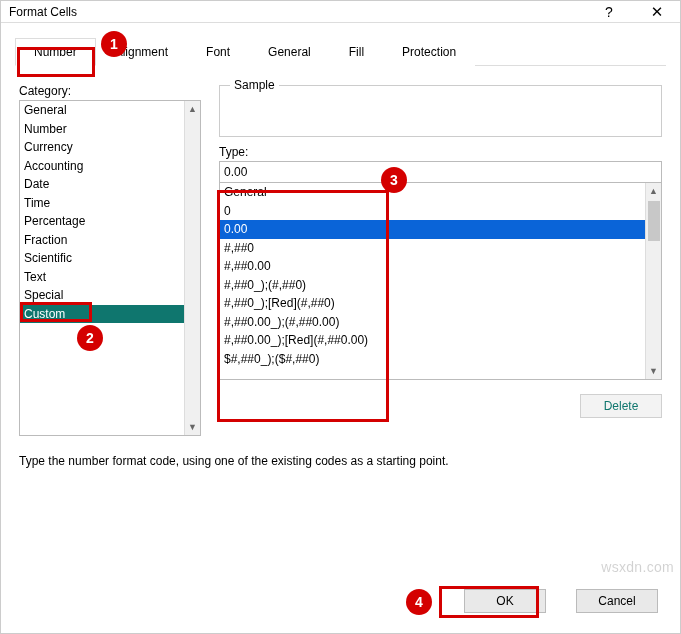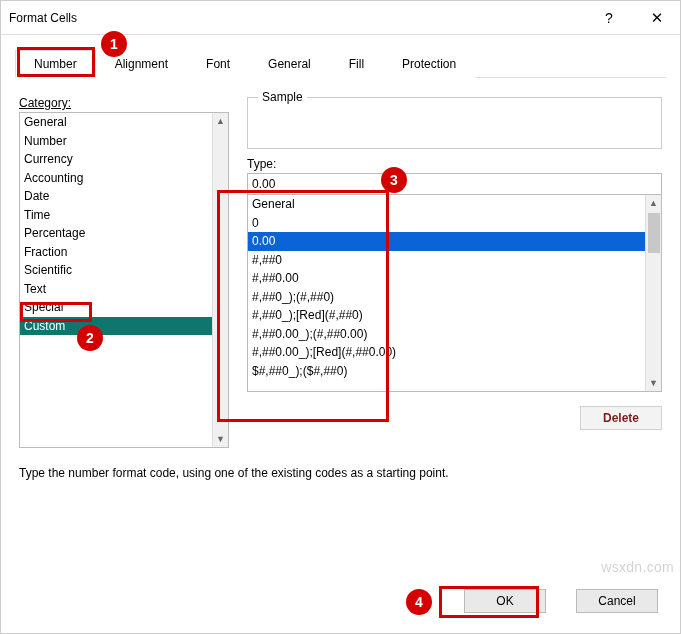--- a/index.html
+++ b/index.html
@@ -1,47 +1,47 @@
 <!DOCTYPE html>
 <html><head>
 <meta charset="utf-8">
 <style>
 * { box-sizing: border-box; font-family: "Segoe UI", Tahoma, sans-serif; font-size: 12px; }
 body { margin: 0; background: #fff; width: 681px; height: 634px; position: relative; overflow: hidden; border: 1px solid #ccc;}
-.titlebar { height: 34px; border-bottom: 1px solid #ddd; display: flex; align-items: center; padding: 0 8px; justify-content: space-between; }
+.titlebar { height: 22px; border-bottom: 1px solid #ddd; display: flex; align-items: center; padding: 0 8px; justify-content: space-between; }
 .titlebar .title { font-size: 12px; }
 .titlebar .tbtns { display: flex; align-items: center; gap: 18px; }
 .titlebar .tb { width: 30px; text-align: center; font-size: 14px; line-height: 30px; }
 .tabs { display: flex; border-bottom: 1px solid #ddd; margin: 14px 14px 0 14px; }
 .tab { padding: 6px 18px; border: 1px solid transparent; border-bottom: none; position: relative; top: 1px; background: #fff; }
 .tab.active { border-color: #ddd; border-bottom: 1px solid #fff; }
 .body { padding: 12px 18px; }
 .cols { display: flex; gap: 18px; }
-.col-left { width: 210px; text-decoration: underline; }
+.col-left { width: 182px; }
 .label { margin: 6px 0 2px 0; }
 .listbox { border: 1px solid #bbb; height: 336px; position: relative; background: #fff; }
 .listbox .items { position: absolute; inset: 0 16px 0 0; overflow: hidden; }
 .listbox .scroll { position: absolute; right: 0; top: 0; bottom: 0; width: 16px; background: #f0f0f0; border-left: 1px solid #ddd; display:flex; flex-direction:column; justify-content:space-between; align-items:center; color:#666;}
 .scroll .arr { height:16px; line-height:16px; font-size:9px;}
 .li { padding: 1px 4px; line-height: 16.5px; white-space: nowrap; }
 .li.sel { background: #0f766e; color: #fff; }
 .col-right { flex: 1; }
 fieldset.sample { border: 1px solid #ccc; padding: 10px 10px 20px 10px; margin: 0 0 8px 0; }
 fieldset.sample legend { padding: 0 4px; }
 .type-input { width: 100%; border: 1px solid #bbb; padding: 3px 4px; background:#fff; }
 .type-list { border: 1px solid #bbb; height: 198px; margin-top: -1px; position: relative; background:#fff;}
 .type-list .titems { position:absolute; inset:0 16px 0 0; overflow:hidden;}
 .type-list .scroll { position: absolute; right: 0; top: 0; bottom: 0; width: 16px; background: #f0f0f0; border-left: 1px solid #ddd; display:flex; flex-direction:column; align-items:center; color:#666;}
 .type-list .scroll .arr { height:16px;line-height:16px;font-size:9px;}
 .type-list .scroll .thumb { width:12px; height:40px; background:#c8c8c8; margin-top:2px;}
 .tli { padding: 1px 4px; line-height: 16.5px; white-space: nowrap; }
 .tli.sel { background: #0a64d8; color: #fff; }
 .delete-row { text-align: right; margin-top: 14px; }
 .btn { min-width: 82px; padding: 4px 14px; background: #e9e9e9; border: 1px solid #bbb; }
-.btn.disabled { color: #7f1d1d; background:#f3f3f3; border-color:#d0d0d0;font-weight:bold;}
+.btn.disabled { color: #0f766e; background:#f3f3f3; border-color:#d0d0d0;}
 .helptext { margin-top: 18px; }
 .footer { position: absolute; bottom: 20px; right: 22px; display: flex; gap: 30px; align-items: center; }
 .wm { position:absolute; right:6px; bottom:58px; color: rgba(0,0,0,0.18); font-size:14px; letter-spacing:0.3px;}
 
 
 .redbox { position: absolute; border: 3px solid #d40000; pointer-events: none; }
 .badge { position: absolute; width: 26px; height: 26px; border-radius: 50%; background: #d40000; color:#fff; font-weight: bold; display:flex; align-items:center; justify-content:center; font-size:14px; pointer-events:none;}
 </style>
 </head>
 <body>

